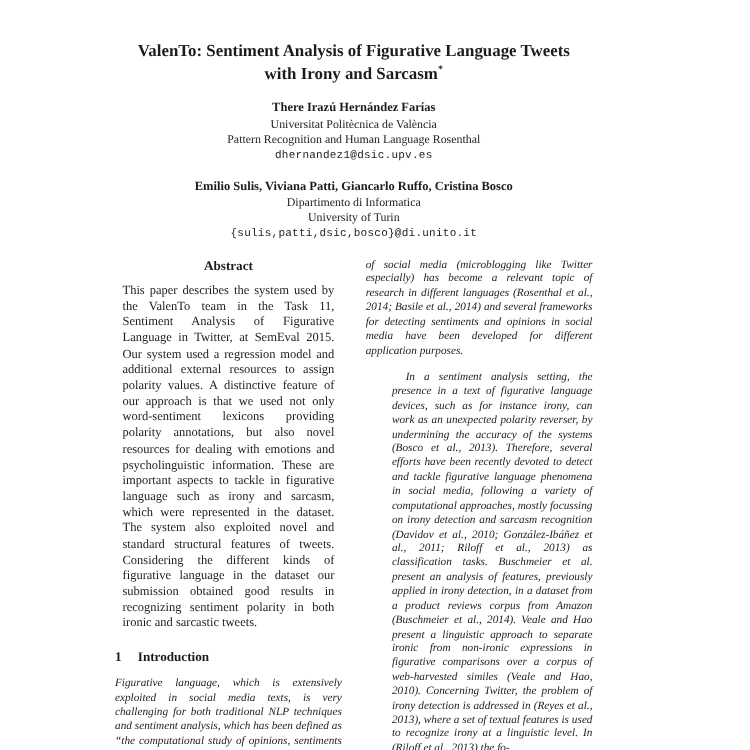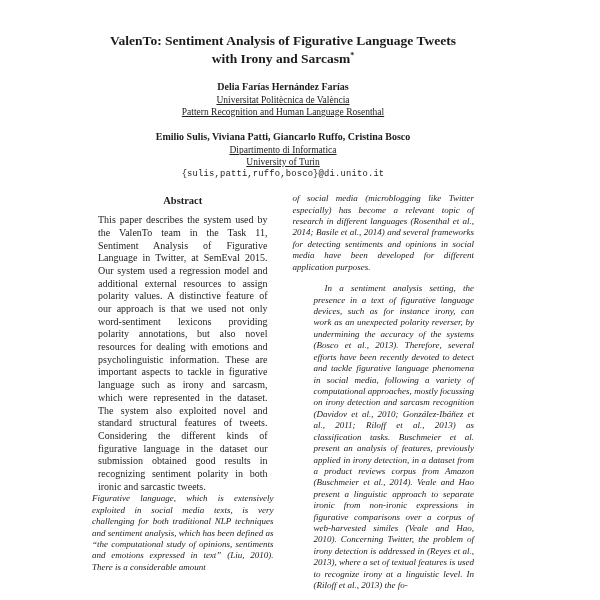--- a/index.html
+++ b/index.html
@@ -36,21 +36,20 @@
     margin-bottom: 12px;
   }
   .author-name {
     font-weight: bold;
     font-size: 10px;
     line-height: 1.35;
   }
   .affil {
     font-size: 9.5px;
     line-height: 1.3;
-    text-decoration: underline;
   }
   .email {
     font-family: "Liberation Mono", "DejaVu Sans Mono", monospace;
     font-size: 8.8px;
     line-height: 1.45;
     letter-spacing: 0.2px;
   }
   .columns {
     display: flex;
     gap: 19px;
@@ -101,37 +100,41 @@
 <div class="page">
   <div class="inner">
 
     <h1 class="title">
       <span>ValenTo: Sentiment Analysis of Figurative Language Tweets</span><br>
       <span>with Irony and Sarcasm</span><sup class="marker">*</sup>
     </h1>
 
     <div class="authors">
       <div class="author-block">
-        <div class="author-name">Delia Farías Hernández Farías</div>
+        <div class="author-name">There Irazú Hernández Farías</div>
         <div class="affil">Universitat Politècnica de València</div>
         <div class="affil">Pattern Recognition and Human Language Rosenthal</div>
+        <div class="email">dhernandez1@dsic.upv.es</div>
       </div>
       <div class="author-block">
         <div class="author-name">Emilio Sulis, Viviana Patti, Giancarlo Ruffo, Cristina Bosco</div>
         <div class="affil">Dipartimento di Informatica</div>
         <div class="affil">University of Turin</div>
-        <div class="email">{sulis,patti,ruffo,bosco}@di.unito.it</div>
+        <div class="email">{sulis,patti,dsic,bosco}@di.unito.it</div>
       </div>
     </div>
 
     <div class="columns">
 
       <div class="col">
         <div class="abstract-heading">Abstract</div>
         <div class="abstract-text">This paper describes the system used by the ValenTo team in the Task 11, Sentiment Analysis of Figurative Language in Twitter, at SemEval 2015. Our system used a regression model and additional external resources to assign polarity values. A distinctive feature of our approach is that we used not only word-sentiment lexicons providing polarity annotations, but also novel resources for dealing with emotions and psycholinguistic information. These are important aspects to tackle in figurative language such as irony and sarcasm, which were represented in the dataset. The system also exploited novel and standard structural features of tweets. Considering the different kinds of figurative language in the dataset our submission obtained good results in recognizing sentiment polarity in both ironic and sarcastic tweets.</div>
+        <div class="section-heading">
+          <span class="section-num">1</span><span>Introduction</span>
+        </div>
         <div class="body-text">Figurative language, which is extensively exploited in social media texts, is very challenging for both traditional NLP techniques and sentiment analysis, which has been defined as “the computational study of opinions, sentiments and emotions expressed in text” (Liu, 2010). There is a considerable amount</div>
       </div>
 
       <div class="col">
         <div class="body-text">of social media (microblogging like Twitter especially) has become a relevant topic of research in different languages (Rosenthal et al., 2014; Basile et al., 2014) and several frameworks for detecting sentiments and opinions in social media have been developed for different application purposes.</div>
         <div class="body-text para-indent para-gap">In a sentiment analysis setting, the presence in a text of figurative language devices, such as for instance irony, can work as an unexpected polarity reverser, by undermining the accuracy of the systems (Bosco et al., 2013). Therefore, several efforts have been recently devoted to detect and tackle figurative language phenomena in social media, following a variety of computational approaches, mostly focussing on irony detection and sarcasm recognition (Davidov et al., 2010; González-Ibáñez et al., 2011; Riloff et al., 2013) as classification tasks. Buschmeier et al.  present an analysis of features, previously applied in irony detection, in a dataset from a product reviews corpus from Amazon (Buschmeier et al., 2014). Veale and Hao present a linguistic approach to separate ironic from non-ironic expressions in figurative comparisons over a corpus of web-harvested similes (Veale and Hao, 2010). Concerning Twitter, the problem of irony detection is addressed in (Reyes et al., 2013), where a set of textual features is used to recognize irony at a linguistic level. In (Riloff et al., 2013) the fo-</div>
       </div>
 
     </div>
 

